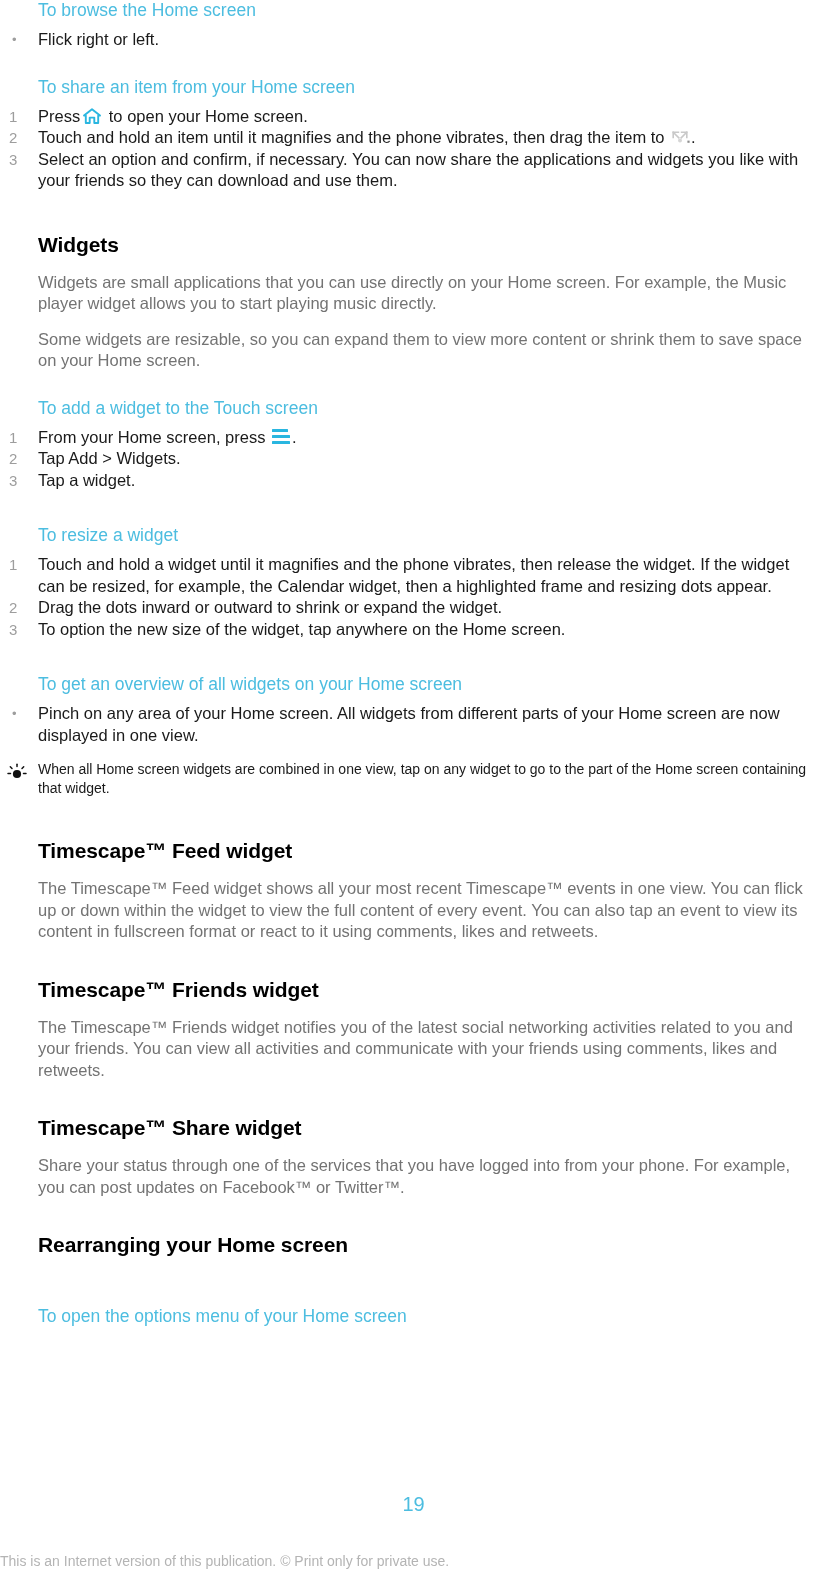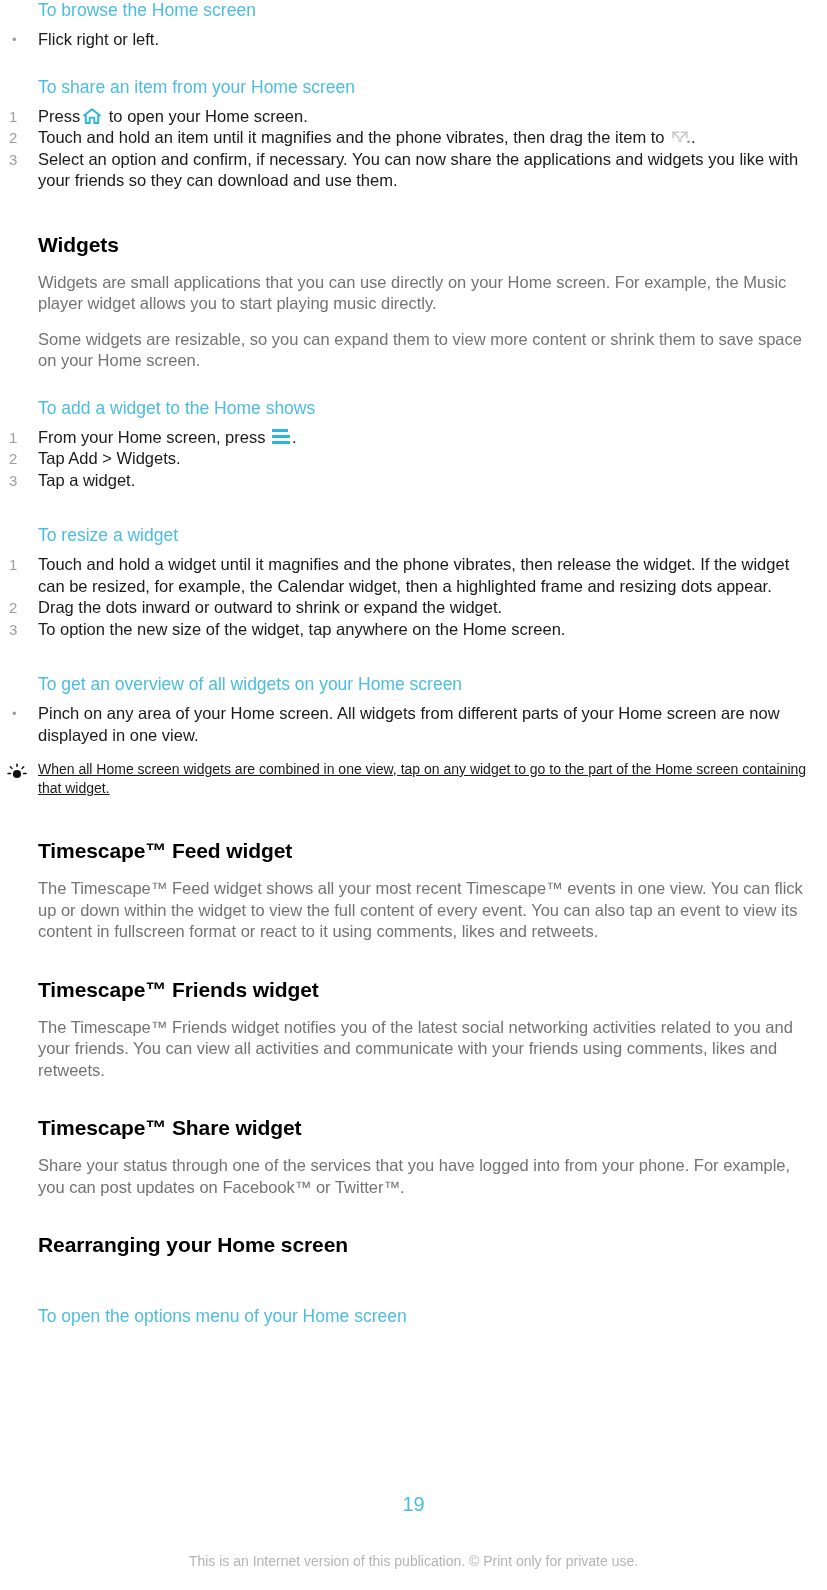--- a/index.html
+++ b/index.html
@@ -92,21 +92,20 @@
   .gap-md { height: 14px; }
   .gap-xl { height: 26px; }
 
   
   .tip {
     position: relative;
     padding: 0 8px 0 38px;
     font-size: 14px;
     line-height: 19px;
     color: #1a1a1a;
-    text-decoration: underline;
   }
   .tip-icon {
     position: absolute;
     left: 6px;
     top: 2px;
     width: 22px;
     height: 20px;
   }
 
   
@@ -154,21 +153,21 @@
     text-align: center;
     color: #4cbde0;
     font-size: 20px;
     line-height: 20px;
   }
   .footer-note {
     position: absolute;
     left: 0;
     right: 0;
     top: 1552px;
-    text-align: center;
+    text-align: left;
     color: #b4b4b4;
     font-size: 14px;
     line-height: 18px;
   }
 </style>
 </head>
 <body>
 
 <div class="page">
   <div class="content">
@@ -221,21 +220,21 @@
     <div class="gap-md"></div>
 
     <h2 class="h-section">Widgets</h2>
     <div class="gap-md"></div>
     <p class="para">Widgets are small applications that you can use directly on your Home screen. For example, the Music player widget allows you to start playing music directly.</p>
     <div class="gap-md"></div>
     <p class="para">Some widgets are resizable, so you can expand them to view more content or shrink them to save space on your Home screen.</p>
 
     <div class="gap-xl"></div>
 
-    <h3 class="h-sub">To add a widget to the Home shows</h3>
+    <h3 class="h-sub">To add a widget to the Touch screen</h3>
     <div class="gap-sm"></div>
     <ul class="list">
       <li>
         <span class="marker">1</span>
         <span>From your Home screen, press</span>
         <span class="icon-inline icon-menu">
           <span></span><span></span><span></span>
         </span><span>.</span>
       </li>
       <li>

